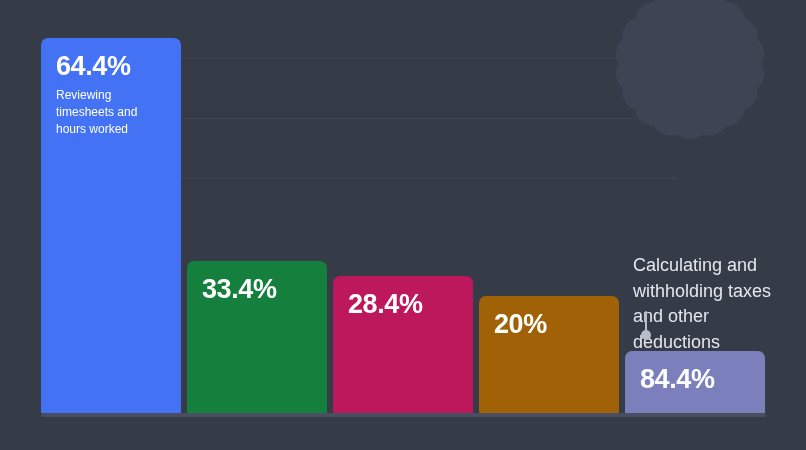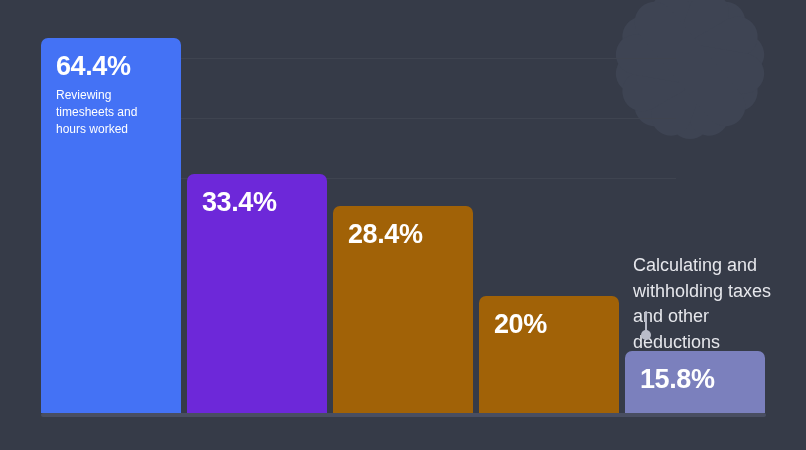--- a/index.html
+++ b/index.html
@@ -162,34 +162,34 @@
   <div class="grid-line" style="top:178px"></div>
   <div class="baseline"></div>
 
   <div class="plot">
 
     <div class="bar" style="left:41px;  width:140px; height:375px; background:#4472f5;">
       <span class="value">64.4%</span>
       <span class="desc">Reviewing timesheets and hours worked</span>
     </div>
 
-    <div class="bar" style="left:187px; width:140px; height:239px; background:#6d28d9;">
+    <div class="bar" style="left:187px; width:140px; height:152px; background:#15803d;">
       <span class="value">33.4%</span>
     </div>
 
-    <div class="bar" style="left:333px; width:140px; height:207px; background:#a16207;">
+    <div class="bar" style="left:333px; width:140px; height:137px; background:#be185d;">
       <span class="value">28.4%</span>
     </div>
 
     <div class="bar" style="left:479px; width:140px; height:117px; background:#a16207;">
       <span class="value">20%</span>
     </div>
 
     <div class="bar compact" style="left:625px; width:140px; height:62px; background:#7b80bd;">
-      <span class="value">15.8%</span>
+      <span class="value">84.4%</span>
     </div>
 
     <div class="callout">
       <span class="desc">Calculating and withholding taxes and other deductions</span>
     </div>
     <div class="pin">
       <div class="stem"></div>
       <div class="dot"></div>
     </div>
 

